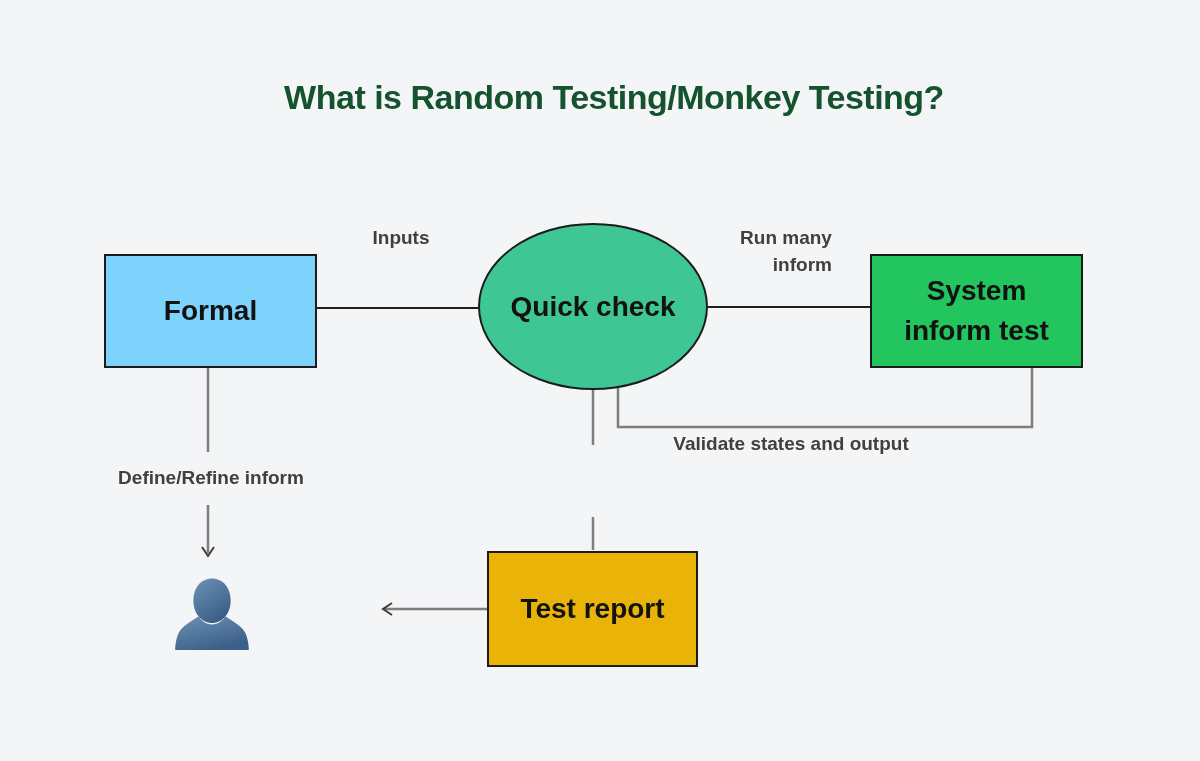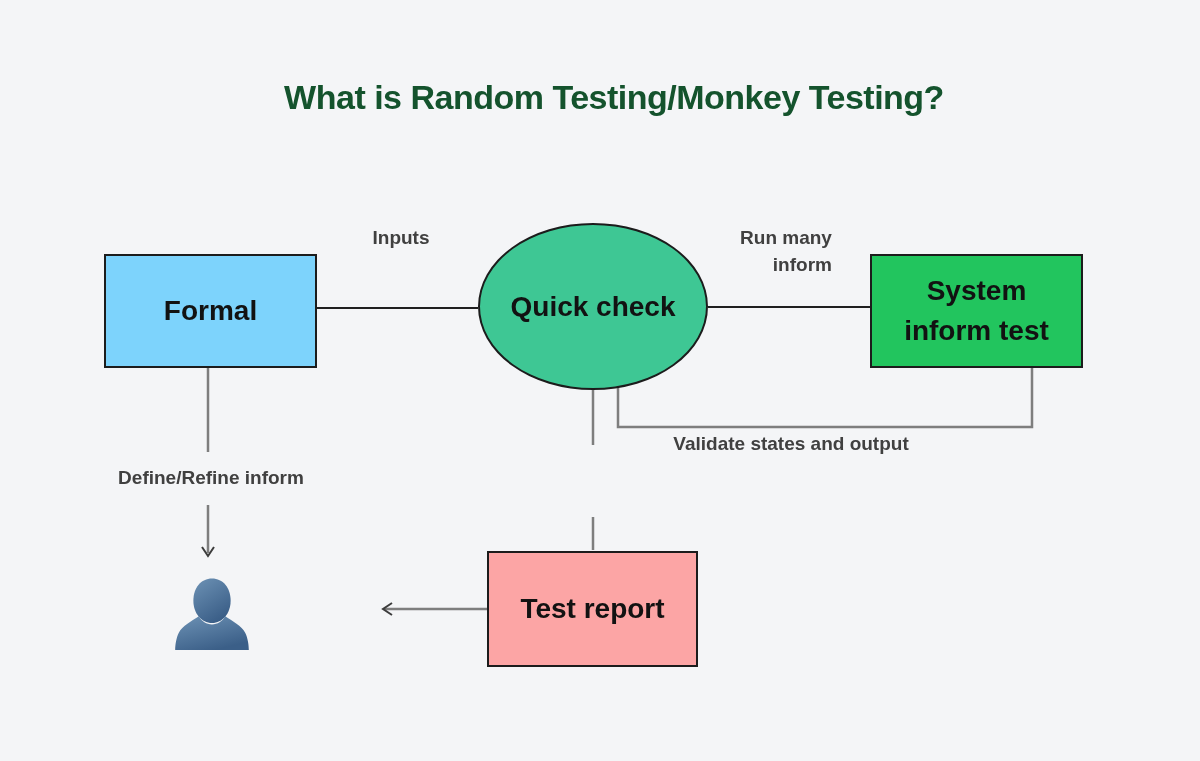--- a/index.html
+++ b/index.html
@@ -33,21 +33,21 @@
     justify-content: center;
     text-align: center;
     font-weight: 700;
     font-size: 28px;
     color: #121212;
     border: 2px solid #1c1c1c;
   }
   .node-formal   { left: 104px; top: 254px; width: 213px; height: 114px; background: #7dd3fc; }
   .node-ellipse  { left: 478px; top: 223px; width: 230px; height: 167px; background: #3ec794; border-radius: 50%; }
   .node-sut      { left: 870px; top: 254px; width: 213px; height: 114px; background: #22c55e; line-height: 40px; }
-  .node-report   { left: 487px; top: 551px; width: 211px; height: 116px; background: #fca5a5; }
+  .node-report   { left: 487px; top: 551px; width: 211px; height: 116px; background: #eab308; }
 
   .edge-label {
     position: absolute;
     transform: translateX(-50%);
     text-align: center;
     font-weight: 700;
     font-size: 19px;
     line-height: 27px;
     color: #404040;
     white-space: nowrap;

